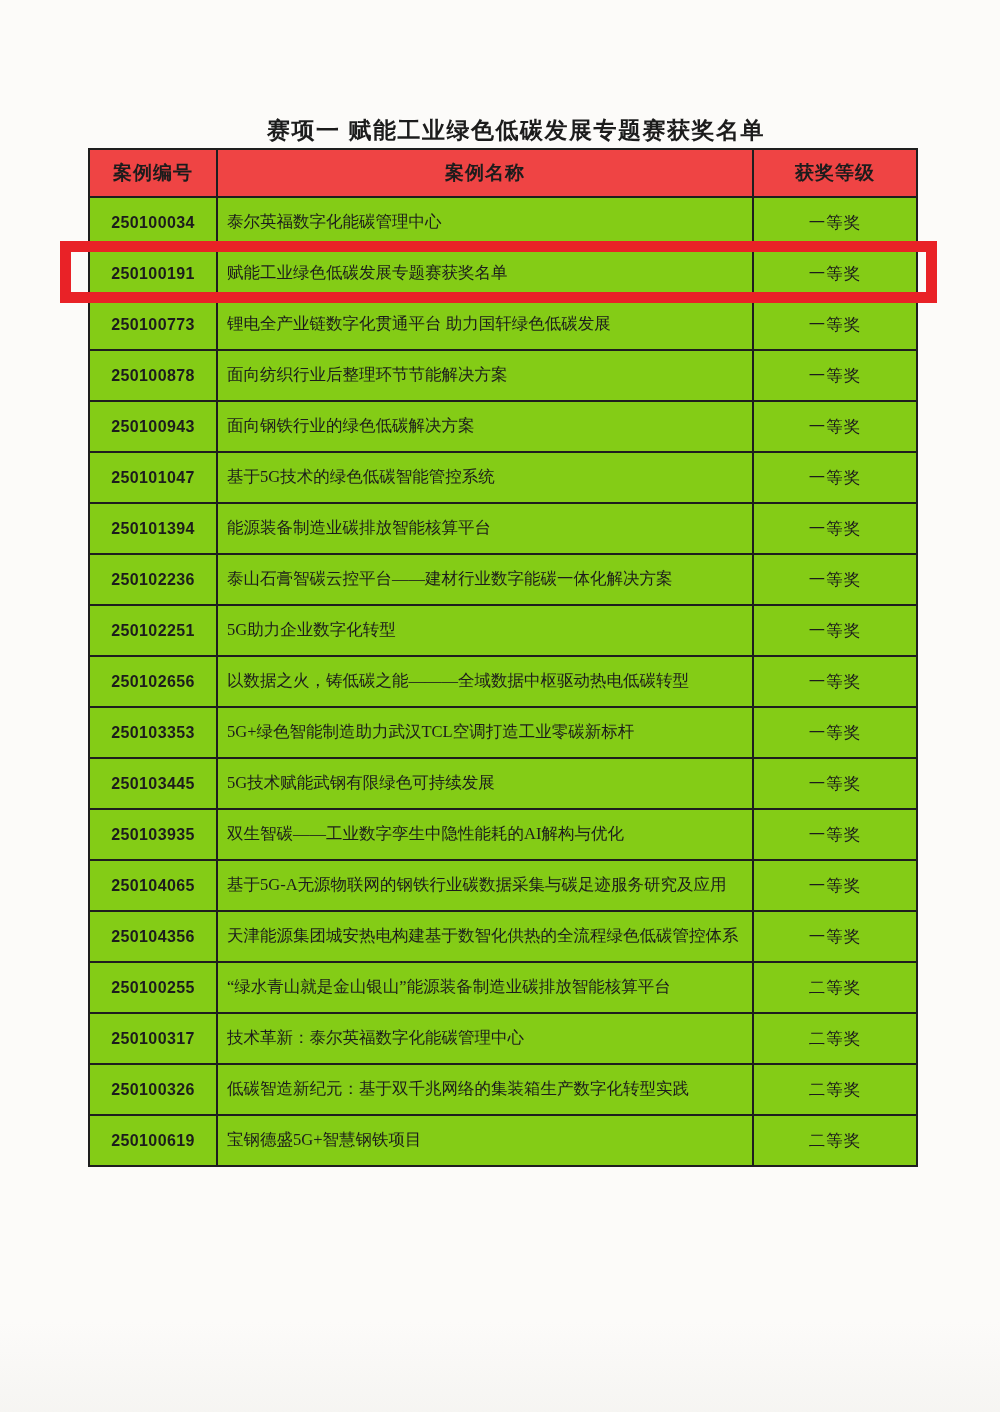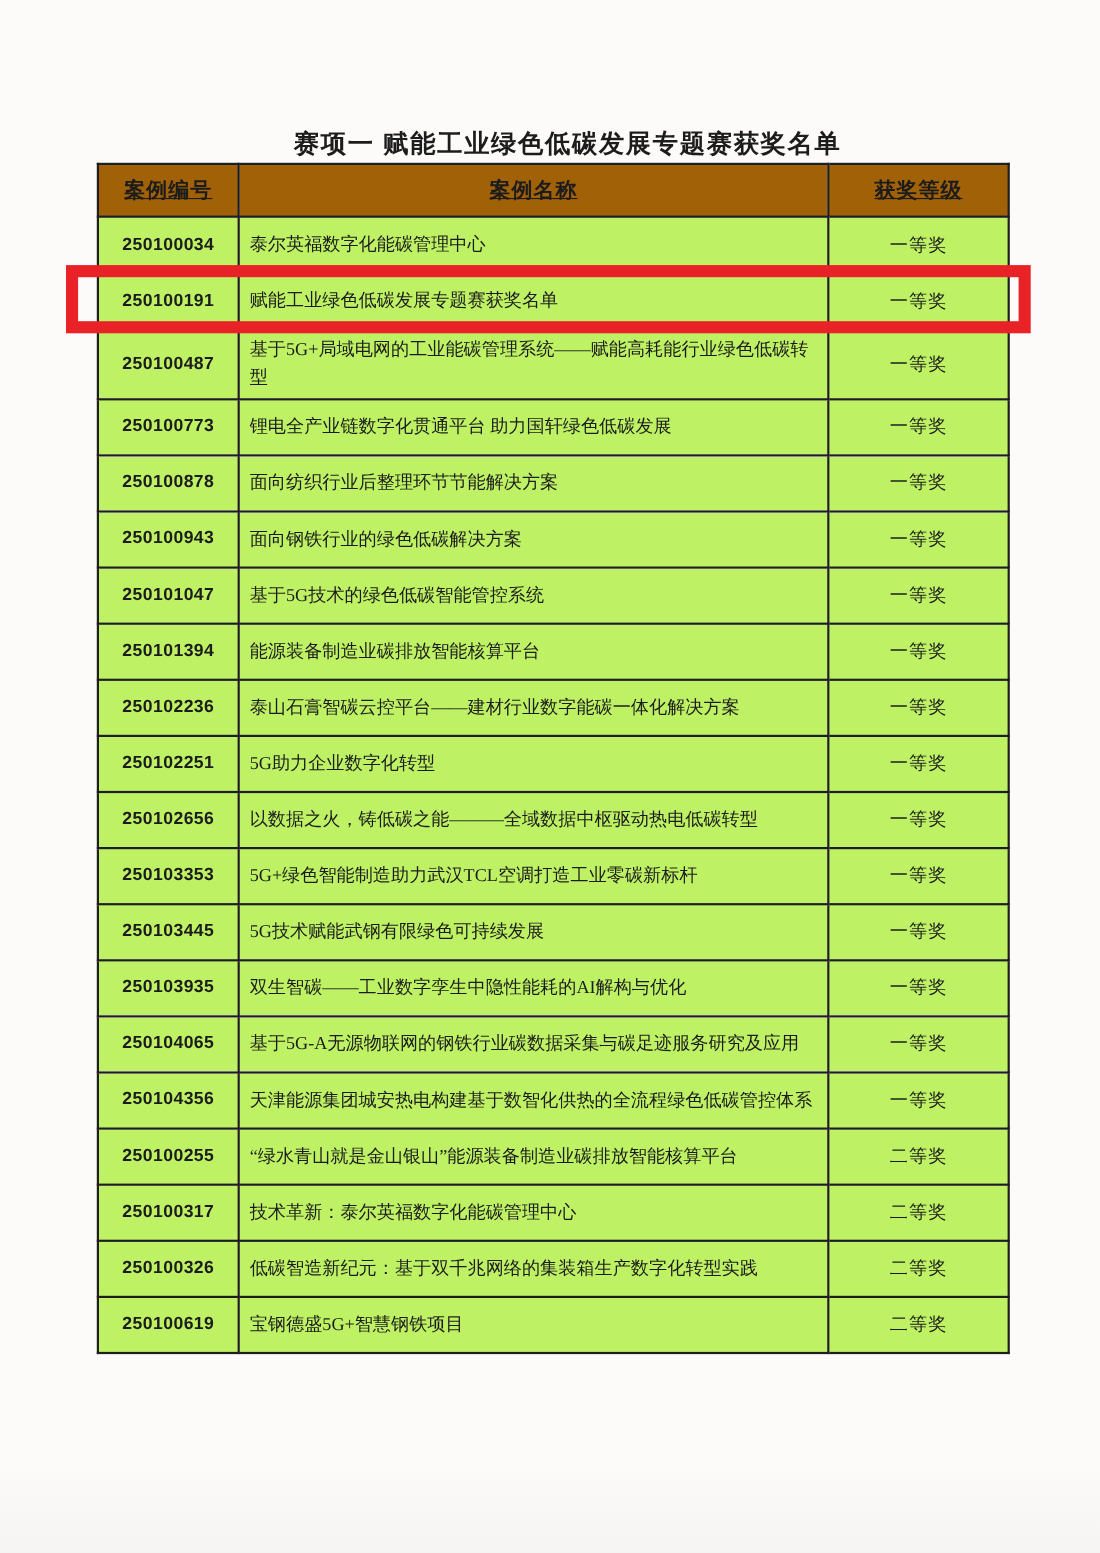--- a/index.html
+++ b/index.html
@@ -48,26 +48,25 @@
   }
   thead tr {
     height: 48px;
   }
   table.awards th {
     font-family: "Liberation Sans", sans-serif;
     font-size: 19px;
     font-weight: 700;
     text-align: center;
     letter-spacing: 1px;
-    background: #a16207;
-    text-decoration: underline;
+    background: #ef4444;
   }
   tbody tr {
     height: 51px;
-    background: #bef264;
+    background: #84cc16;
   }
   td.cell-id {
     text-align: center;
     font-family: "Liberation Sans", sans-serif;
     font-weight: 600;
     font-size: 16px;
     letter-spacing: 0.4px;
     padding: 4px 2px;
   }
   td.cell-name {
@@ -127,25 +126,20 @@
           <td class="cell-id">250100034</td>
           <td class="cell-name">泰尔英福数字化能碳管理中心</td>
           <td class="cell-award">一等奖</td>
         </tr>
         <tr id="hl-row">
           <td class="cell-id">250100191</td>
           <td class="cell-name">赋能工业绿色低碳发展专题赛获奖名单</td>
           <td class="cell-award">一等奖</td>
         </tr>
         <tr>
-          <td class="cell-id">250100487</td>
-          <td class="cell-name">基于5G+局域电网的工业能碳管理系统——赋能高耗能行业绿色低碳转型</td>
-          <td class="cell-award">一等奖</td>
-        </tr>
-        <tr>
           <td class="cell-id">250100773</td>
           <td class="cell-name">锂电全产业链数字化贯通平台 助力国轩绿色低碳发展</td>
           <td class="cell-award">一等奖</td>
         </tr>
         <tr>
           <td class="cell-id">250100878</td>
           <td class="cell-name">面向纺织行业后整理环节节能解决方案</td>
           <td class="cell-award">一等奖</td>
         </tr>
         <tr>

